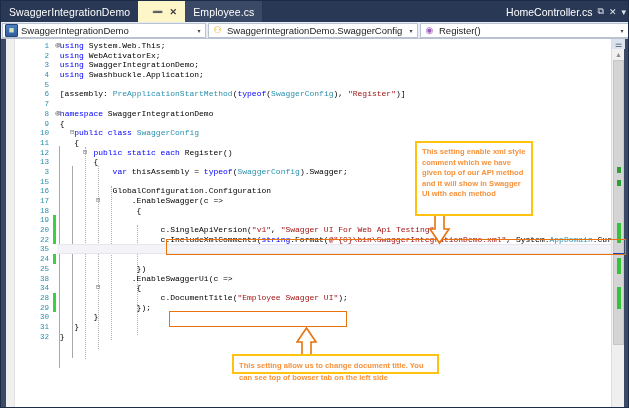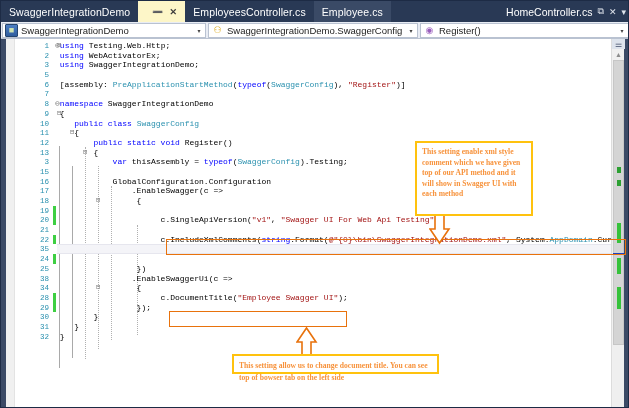--- a/index.html
+++ b/index.html
@@ -228,43 +228,40 @@
     position: absolute;
     border: 1.6px solid #e8720c;
     background: transparent;
     pointer-events: none;
   }
   .note {
     position: absolute;
     border: 2px solid #ffc20e;
     background: #ffffff;
     color: #f7923b;
-    font-family: Liberation Serif, serif;
+    font-family: Liberation Sans, sans-serif;
     font-weight: bold;
     font-size: 7.6px;
     line-height: 10.5px;
     padding: 4px 5px;
   }
   .arrow-svg { position: absolute; }
 </style>
 </head>
 <body>
 
 <div id="app">
 
   <div class="tabstrip">
     <div class="tab inactive">
       <span>SwaggerIntegrationDemo</span>
     </div>
     <div class="tab active">
       <span class="tabicon">➖</span>
       <span class="tabicon">✕</span>
-    </div>
-    <div class="tab inactive">
-      <span>EmployeesController.cs</span>
     </div>
     <div class="tab alt">
       <span>Employee.cs</span>
     </div>
     <div class="tabstrip-right">
       <span>HomeController.cs</span>
       <span class="sysicon">⧉</span>
       <span class="sysicon">✕</span>
       <span class="sysicon">▾</span>
     </div>
@@ -297,40 +294,40 @@
       <div class="vline" style="left:44px; top:107px; height:222px;"></div>
       <div class="vline" style="left:57px; top:127px; height:192px;"></div>
       <div class="guide" style="left:70px; top:108px; height:212px;"></div>
       <div class="guide" style="left:83px; top:127px; height:183px;"></div>
       <div class="guide" style="left:96px; top:147px; height:154px;"></div>
       <div class="guide" style="left:122px; top:186px; height:110px;"></div>
 
       <div class="hl-line" style="top:205px;"></div>
 
       <div class="codelines" id="codelines">
-          <div class="cl"><span class="gut">1</span><span class="codetext"><span class="pp">⊖</span><span class="kw">using </span><span class="pln">Testing.Web.Http;</span></span></div>
+          <div class="cl"><span class="gut">1</span><span class="codetext"><span class="pp">⊖</span><span class="kw">using </span><span class="pln">System.Web.This;</span></span></div>
           <div class="cl"><span class="gut">2</span><span class="codetext"><span class="pln"> </span><span class="kw">using </span><span class="pln">WebActivatorEx;</span></span></div>
           <div class="cl"><span class="gut">3</span><span class="codetext"><span class="pln"> </span><span class="kw">using </span><span class="pln">SwaggerIntegrationDemo;</span></span></div>
+          <div class="cl"><span class="gut">4</span><span class="codetext"><span class="pln"> </span><span class="kw">using </span><span class="pln">Swashbuckle.Application;</span></span></div>
           <div class="cl"><span class="gut">5</span><span class="codetext"></span></div>
           <div class="cl"><span class="gut">6</span><span class="codetext"><span class="pln"> [</span><span class="pln">assembly</span><span class="pln">: </span><span class="typ">PreApplicationStartMethod</span><span class="pln">(</span><span class="kw">typeof</span><span class="pln">(</span><span class="typ">SwaggerConfig</span><span class="pln">), </span><span class="str">"Register"</span><span class="pln">)]</span></span></div>
           <div class="cl"><span class="gut">7</span><span class="codetext"></span></div>
           <div class="cl"><span class="gut">8</span><span class="codetext"><span class="pp">⊖</span><span class="kw">namespace </span><span class="pln">SwaggerIntegrationDemo</span></span></div>
           <div class="cl"><span class="gut">9</span><span class="codetext"><span class="pln"> {</span></span></div>
           <div class="cl"><span class="gut">10</span><span class="codetext"><span class="pln">    </span><span class="kw">public class </span><span class="typ">SwaggerConfig</span></span></div>
           <div class="cl"><span class="gut">11</span><span class="codetext"><span class="pln">    {</span></span></div>
-          <div class="cl"><span class="gut">12</span><span class="codetext"><span class="pln">        </span><span class="kw">public static void </span><span class="pln">Register()</span></span></div>
+          <div class="cl"><span class="gut">12</span><span class="codetext"><span class="pln">        </span><span class="kw">public static each </span><span class="pln">Register()</span></span></div>
           <div class="cl"><span class="gut">13</span><span class="codetext"><span class="pln">        {</span></span></div>
-          <div class="cl"><span class="gut">3</span><span class="codetext"><span class="pln">            </span><span class="kw">var </span><span class="pln">thisAssembly = </span><span class="kw">typeof</span><span class="pln">(</span><span class="typ">SwaggerConfig</span><span class="pln">).Testing;</span></span></div>
+          <div class="cl"><span class="gut">3</span><span class="codetext"><span class="pln">            </span><span class="kw">var </span><span class="pln">thisAssembly = </span><span class="kw">typeof</span><span class="pln">(</span><span class="typ">SwaggerConfig</span><span class="pln">).Swagger;</span></span></div>
           <div class="cl"><span class="gut">15</span><span class="codetext"></span></div>
           <div class="cl"><span class="gut">16</span><span class="codetext"><span class="pln">            GlobalConfiguration.Configuration</span></span></div>
           <div class="cl"><span class="gut">17</span><span class="codetext"><span class="pln">                .EnableSwagger(c =&gt;</span></span></div>
           <div class="cl"><span class="gut">18</span><span class="codetext"><span class="pln">                 {</span></span></div>
           <div class="cl"><span class="gut">19</span><span class="chg"></span><span class="codetext"></span></div>
           <div class="cl"><span class="gut">20</span><span class="chg"></span><span class="codetext"><span class="pln">                      c.SingleApiVersion(</span><span class="str">"v1"</span><span class="pln">, </span><span class="str">"Swagger UI For Web Api Testing"</span><span class="pln">);</span></span></div>
-          <div class="cl"><span class="gut">21</span><span class="codetext"></span></div>
           <div class="cl"><span class="gut">22</span><span class="chg"></span><span class="codetext"><span class="pln">                      c.IncludeXmlComments(</span><span class="kw">string</span><span class="pln">.Format(</span><span class="str">@"{0}\bin\SwaggerIntegrationDemo.xml"</span><span class="pln">, System.</span><span class="typ">AppDomain</span><span class="pln">.CurrentDoma</span></span></div>
           <div class="cl"><span class="gut">35</span><span class="codetext"></span></div>
           <div class="cl"><span class="gut">24</span><span class="chg"></span><span class="codetext"></span></div>
           <div class="cl"><span class="gut">25</span><span class="codetext"><span class="pln">                 })</span></span></div>
           <div class="cl"><span class="gut">38</span><span class="codetext"><span class="pln">                .EnableSwaggerUi(c =&gt;</span></span></div>
           <div class="cl"><span class="gut">34</span><span class="codetext"><span class="pln">                 {</span></span></div>
           <div class="cl"><span class="gut">28</span><span class="chg"></span><span class="codetext"><span class="pln">                      c.DocumentTitle(</span><span class="str">"Employee Swagger UI"</span><span class="pln">);</span></span></div>
           <div class="cl"><span class="gut">29</span><span class="chg"></span><span class="codetext"><span class="pln">                 });</span></span></div>
           <div class="cl"><span class="gut">30</span><span class="codetext"><span class="pln">        }</span></span></div>
           <div class="cl"><span class="gut">31</span><span class="codetext"><span class="pln">    }</span></span></div>

